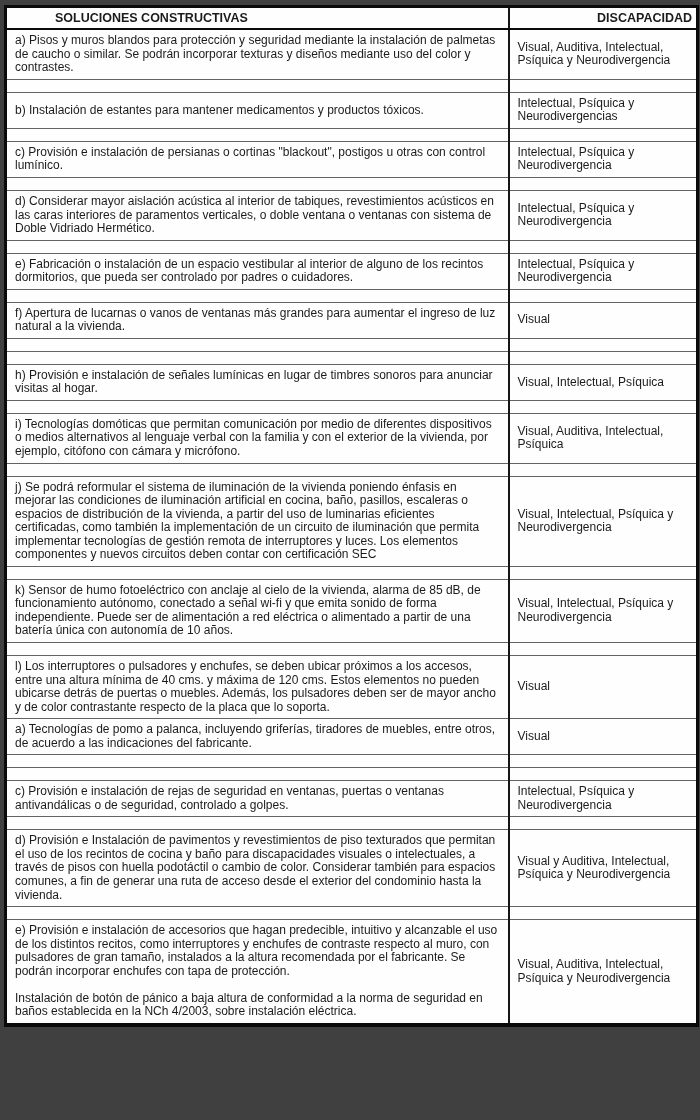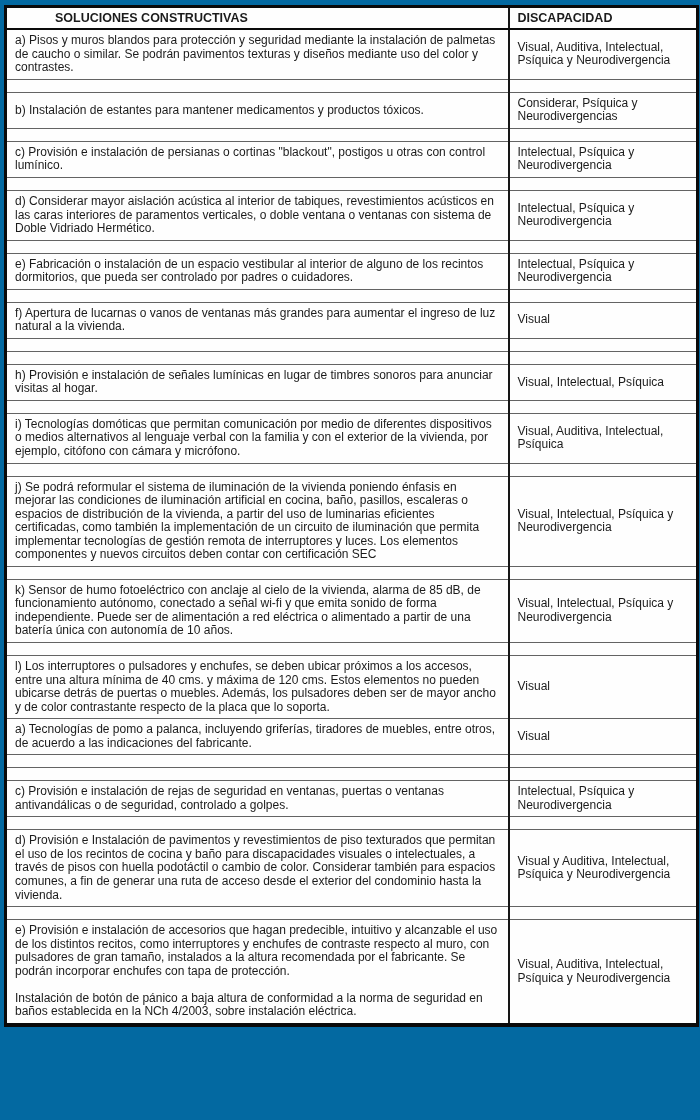--- a/index.html
+++ b/index.html
@@ -6,21 +6,21 @@
     margin: 0;
     padding: 0;
     background: #ffffff;
     width: 700px;
     height: 1120px;
     overflow: hidden;
   }
   .page {
     width: 700px;
     height: 1120px;
-    background: #0369a1;
+    background: #404040;
     box-sizing: border-box;
     padding: 5px 4px 0 4px;
   }
   table.doc-table {
     border-collapse: collapse;
     table-layout: fixed;
     width: 692px;
     border: 3px solid #0a0a0a;
     border-bottom-width: 4px;
     font-family: "Liberation Sans", "DejaVu Sans", sans-serif;
@@ -49,21 +49,21 @@
 
   tr.head td {
     border-top: none;
     border-bottom: 2px solid #0a0a0a;
     font-weight: bold;
     font-size: 12.5px;
     padding-top: 3px;
     padding-bottom: 3px;
   }
   tr.head td.sol { padding-left: 48px; }
-  tr.head td.dis { text-align: left; }
+  tr.head td.dis { text-align: right; }
 
   tr.section td {
     border-top: 3px solid #0a0a0a;
     border-bottom: 2px solid #0a0a0a;
     font-weight: bold;
     font-size: 12.5px;
     padding-top: 2px;
     padding-bottom: 2px;
   }
   tr.section td.sol { padding-left: 48px; }
@@ -82,31 +82,31 @@
       <col class="c-sol">
       <col class="c-dis">
     </colgroup>
     <tbody>
       <tr class="head">
         <td class="sol">SOLUCIONES CONSTRUCTIVAS</td>
         <td class="dis">DISCAPACIDAD</td>
       </tr>
 
       <tr class="content">
-        <td class="sol">a) Pisos y muros blandos para protección y seguridad mediante la instalación de palmetas de caucho o similar. Se podrán pavimentos texturas y diseños mediante uso del color y contrastes.</td>
+        <td class="sol">a) Pisos y muros blandos para protección y seguridad mediante la instalación de palmetas de caucho o similar. Se podrán incorporar texturas y diseños mediante uso del color y contrastes.</td>
         <td class="dis">Visual, Auditiva, Intelectual, Psíquica y Neurodivergencia</td>
       </tr>
       <tr class="spacer">
           <td class="sol"></td>
           <td class="dis"></td>
         </tr>
 
       <tr class="content">
         <td class="sol">b) Instalación de estantes para mantener medicamentos y productos tóxicos.</td>
-        <td class="dis">Considerar, Psíquica y Neurodivergencias</td>
+        <td class="dis">Intelectual, Psíquica y Neurodivergencias</td>
       </tr>
       <tr class="spacer">
           <td class="sol"></td>
           <td class="dis"></td>
         </tr>
 
       <tr class="content">
         <td class="sol">c) Provisión e instalación de persianas o cortinas "blackout", postigos u otras con control lumínico.</td>
         <td class="dis">Intelectual, Psíquica y Neurodivergencia</td>
       </tr>

